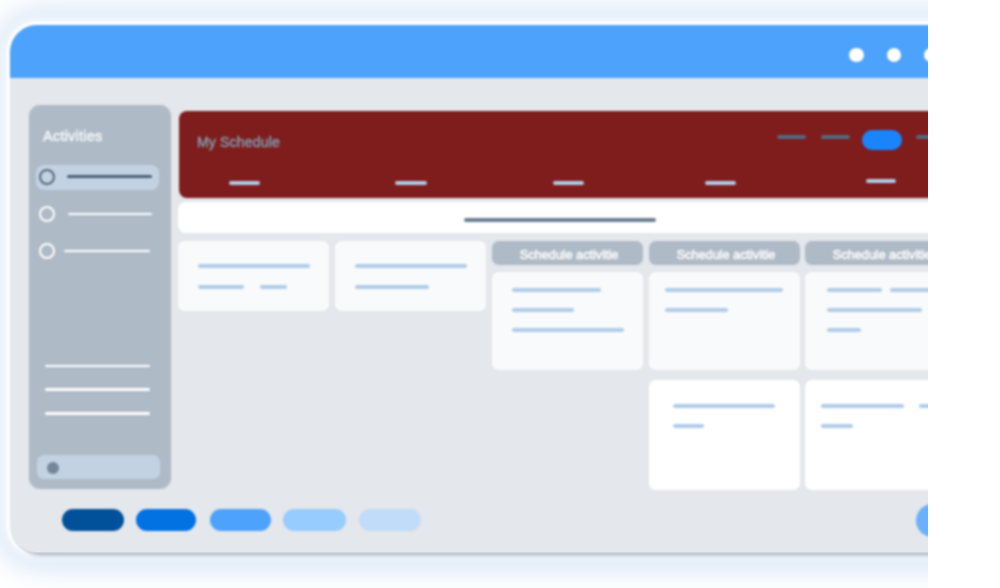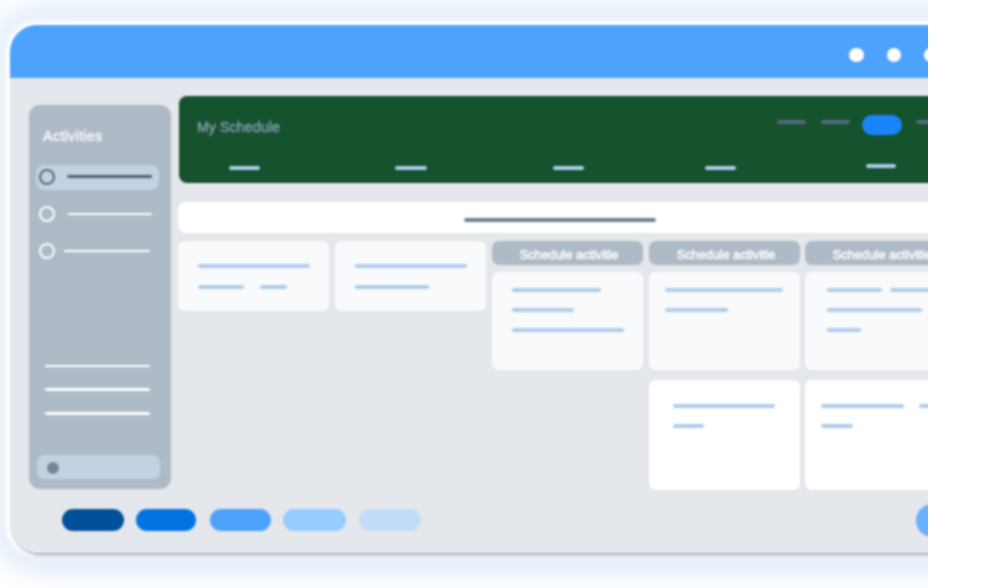--- a/index.html
+++ b/index.html
@@ -35,22 +35,22 @@
   .nav-ring{position:absolute;width:16.4px;height:16.4px;border-radius:50%;border:2.7px solid #ffffff;
             box-sizing:border-box;}
   .nav-ring.active{border-color:#56697f;}
   .nav-line{position:absolute;height:3px;border-radius:2px;background:#ffffff;}
   .nav-line.active{background:#4a6076;}
   .sb-rule{position:absolute;left:16.3px;width:105px;height:2.4px;border-radius:2px;background:#ffffff;}
   .sb-foot{position:absolute;left:8px;top:350px;width:123px;height:24px;border-radius:7px;background:#c3d2e2;}
   .sb-foot-dot{position:absolute;left:10px;top:6.5px;width:12px;height:12px;border-radius:50%;background:#748699;}
 
   
-  #head-card{position:absolute;left:178.5px;top:96px;width:779.5px;height:87.4px;border-radius:8px;
-             background:#14532d;}
+  #head-card{position:absolute;left:178.5px;top:111px;width:779.5px;height:87.4px;border-radius:8px;
+             background:#7f1d1d;}
   .head-title{position:absolute;left:18.4px;top:22.6px;font-size:14.2px;font-weight:400;color:#8297ab;
               -webkit-text-stroke:0.55px #8297ab;letter-spacing:0.1px;}
   .hl{position:absolute;height:4px;border-radius:3px;background:#afcce9;}
   .hd{position:absolute;height:4px;border-radius:3px;background:#55687e;}
   .hpill{position:absolute;border-radius:10px;background:#1a85fa;}
 
   
   #searchbar{position:absolute;left:178px;top:201.6px;width:780px;height:31px;border-radius:8px;
              background:#ffffff;}
   .search-line{position:absolute;left:285.9px;top:16.2px;width:192px;height:4px;border-radius:3px;

